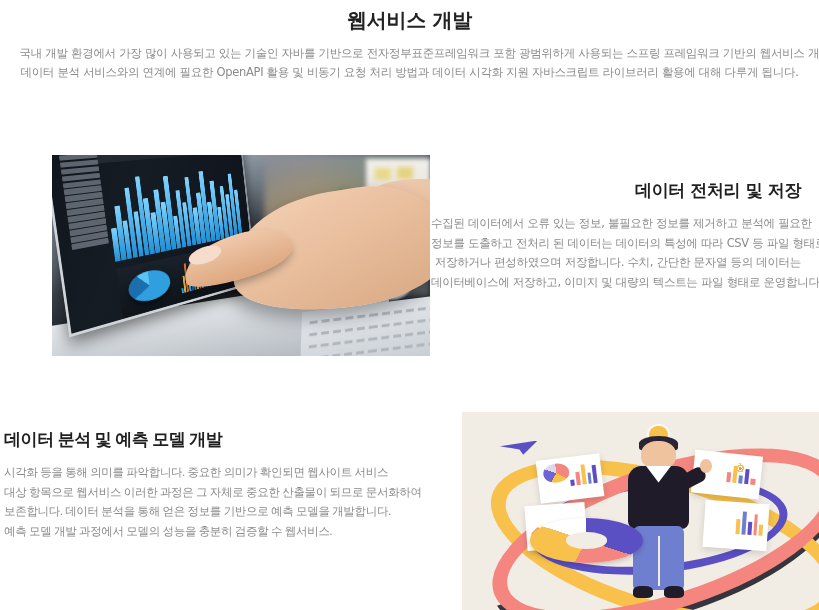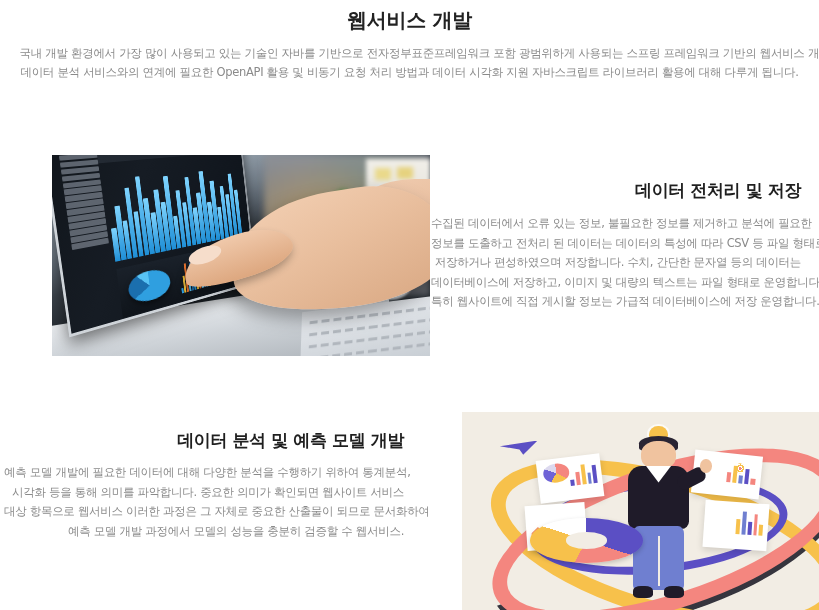--- a/index.html
+++ b/index.html
@@ -230,21 +230,22 @@
     letter-spacing: -0.3px;
     white-space: nowrap;
   }
 
   
   .sec-analysis {
     position: absolute;
     left: 4px;
     top: 428px;
     width: 400px;
-    text-align: right;
+    text-align: left;
+    font-family: Liberation Serif, serif;
   }
   .sec-analysis .sec-title { margin-bottom: 11px; }
 
   
   .illo {
     position: absolute;
     left: 422px;
     top: 396px;
     width: 378px;
     height: 204px;
@@ -497,30 +498,29 @@
   <div class="pt-nail"></div>
 </figure>
 
 <section class="sec-preproc">
   <h2 class="sec-title">데이터 전처리 및 저장</h2>
   <div>
     <div class="sec-line">수집된 데이터에서 오류 있는 정보, 불필요한 정보를 제거하고 분석에 필요한</div>
     <div class="sec-line">정보를 도출하고 전처리 된 데이터는 데이터의 특성에 따라 CSV 등 파일 형태로</div>
     <div class="sec-line">저장하거나 편성하였으며 저장합니다. 수치, 간단한 문자열 등의 데이터는</div>
     <div class="sec-line">데이터베이스에 저장하고, 이미지 및 대량의 텍스트는 파일 형태로 운영합니다.</div>
-    <div class="sec-line">특히 웹사이트에 직접 게시할 정보는 가급적 데이터베이스에 저장 운영합니다.</div>
   </div>
 </section>
 
 <section class="sec-analysis">
   <h2 class="sec-title">데이터 분석 및 예측 모델 개발</h2>
   <div>
-    <div class="sec-line">예측 모델 개발에 필요한 데이터에 대해 다양한 분석을 수행하기 위하여 통계분석,</div>
     <div class="sec-line">시각화 등을 통해 의미를 파악합니다. 중요한 의미가 확인되면 웹사이트 서비스</div>
     <div class="sec-line">대상 항목으로 웹서비스 이러한 과정은 그 자체로 중요한 산출물이 되므로 문서화하여</div>
+    <div class="sec-line">보존합니다. 데이터 분석을 통해 얻은 정보를 기반으로 예측 모델을 개발합니다.</div>
     <div class="sec-line">예측 모델 개발 과정에서 모델의 성능을 충분히 검증할 수 웹서비스.</div>
   </div>
 </section>
 
 <figure class="illo">
   <div class="il-ring shadow"></div>
   <div class="il-ring yellow"></div>
   <div class="il-ring purple"></div>
   <div class="il-ring coral"></div>
 

